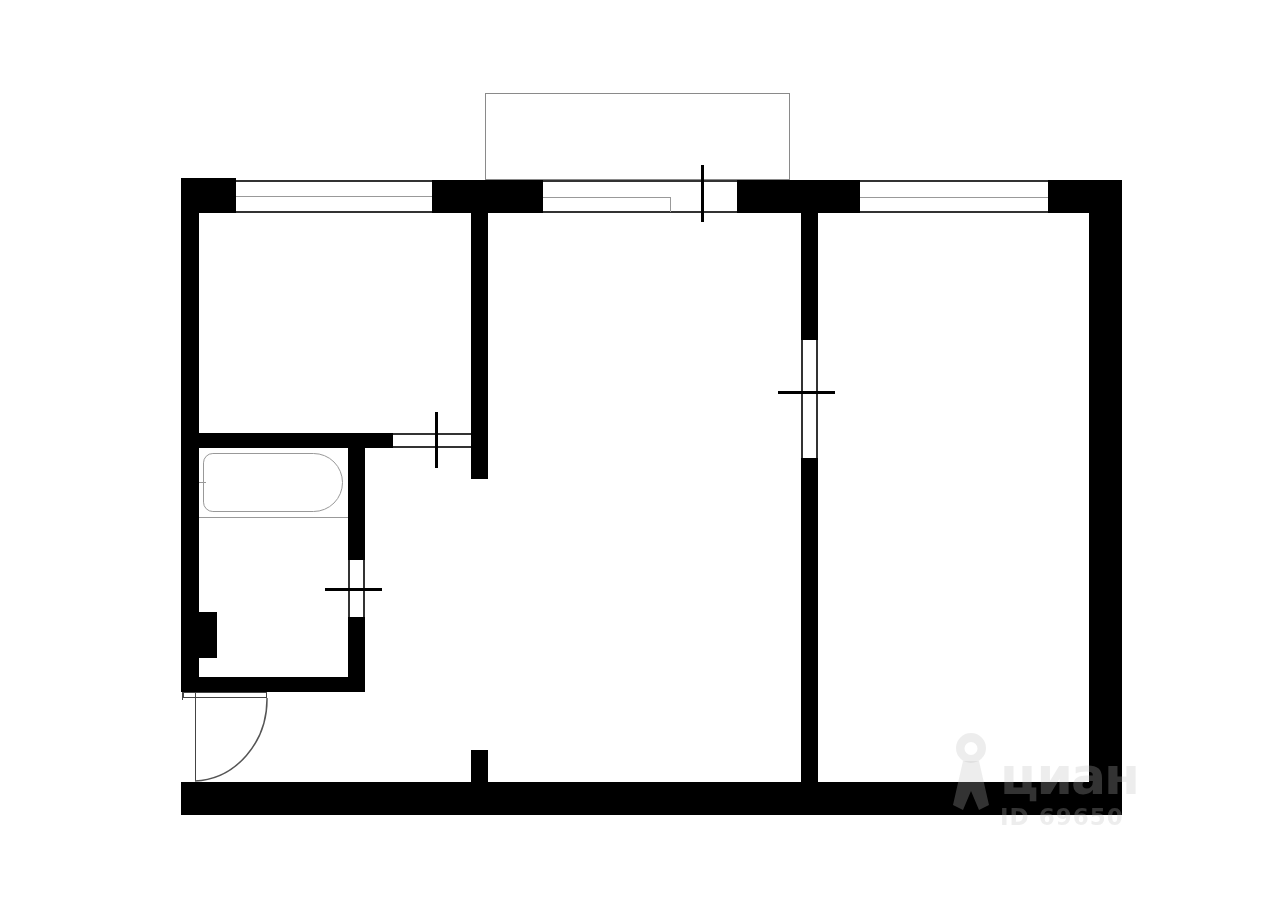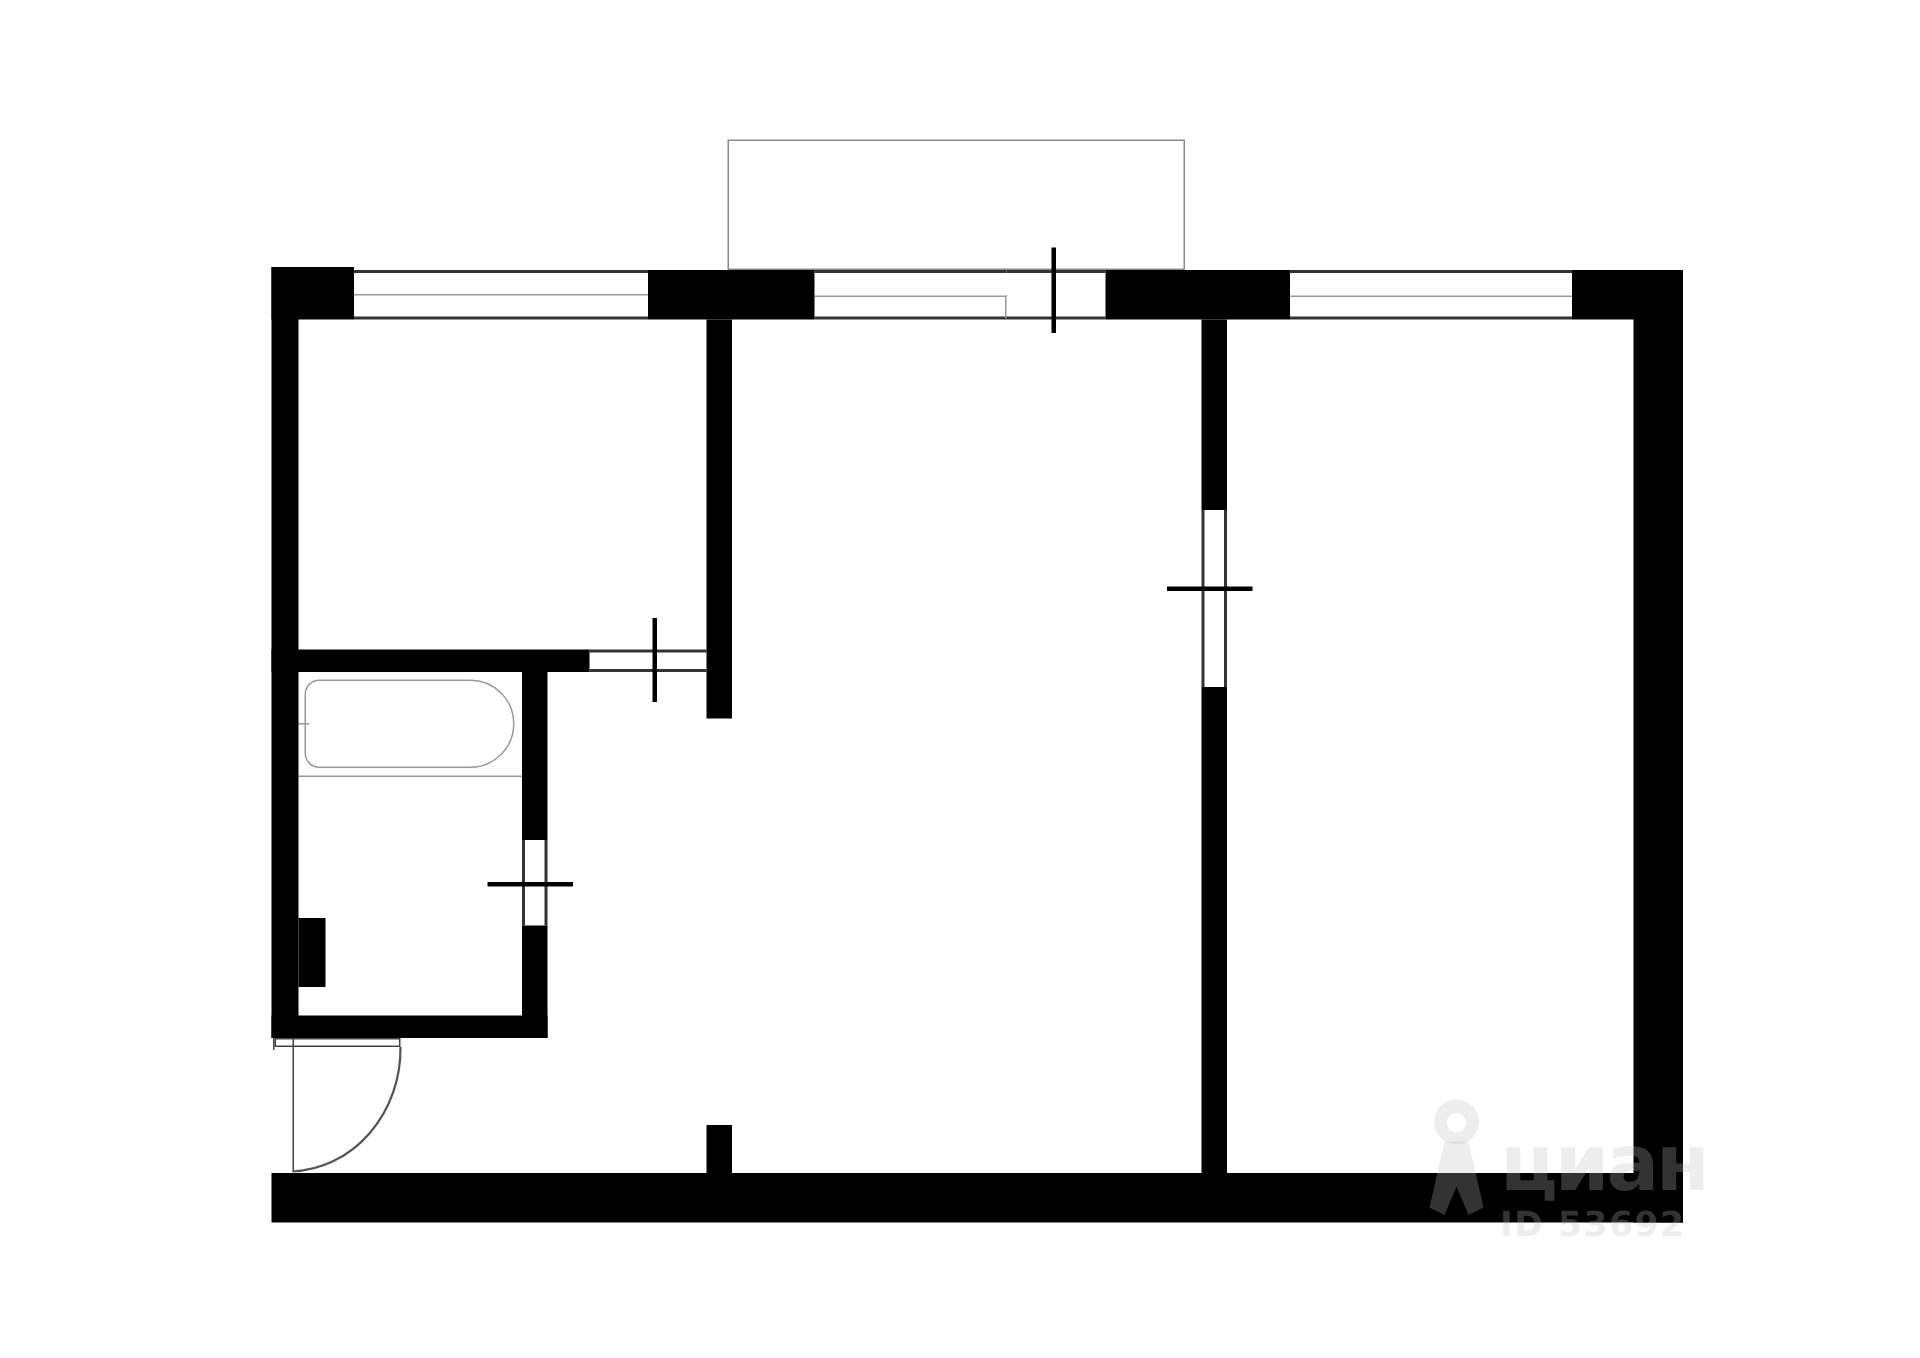--- a/index.html
+++ b/index.html
@@ -92,15 +92,15 @@
     </div>
   <svg id="plan-svg" viewBox="0 0 1280 905" xmlns="http://www.w3.org/2000/svg">
       <path d="M 267 698 A 75 82 0 0 1 195 781" fill="none" stroke="#555555" stroke-width="1.5"></path>
     </svg>
   <div id="watermark">
     <svg class="pin" xmlns="http://www.w3.org/2000/svg" viewBox="0 0 46 80">
         <path d="M23 2 A15 15 0 1 0 23 32 A15 15 0 1 0 23 2 Z M23 11 A6.5 6.5 0 1 1 23 24 A6.5 6.5 0 1 1 23 11 Z" fill-rule="evenodd"></path>
         <path d="M15 30 L5 74 L15 79 L23 60 L31 79 L41 74 L31 30 Z" fill-rule="evenodd"></path>
       </svg>
     <div class="brand">циан</div>
-    <div class="listing">ID 53692</div>
+    <div class="listing">ID 69650</div>
   </div>
 </div>
 
 </body></html>

